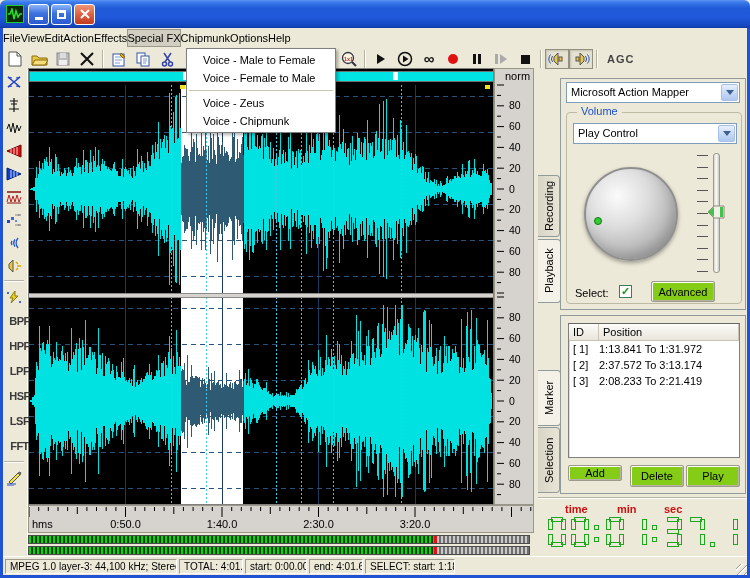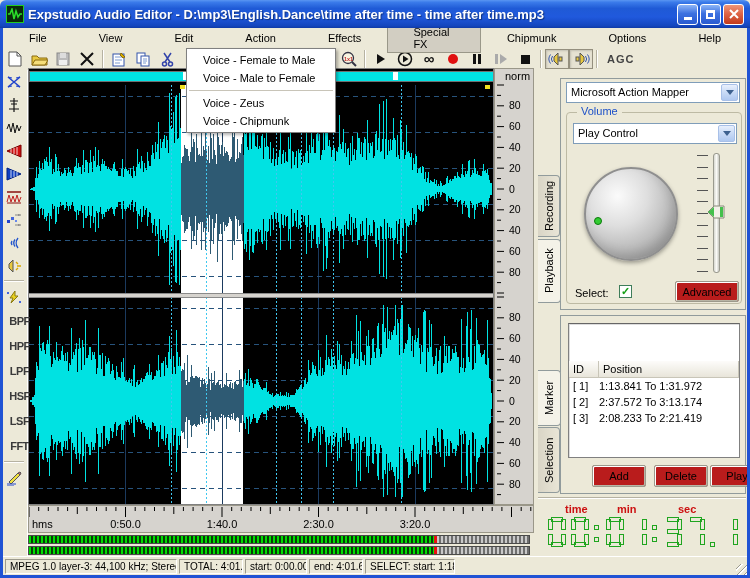--- a/index.html
+++ b/index.html
@@ -14,21 +14,21 @@
   .title{color:#fff;font-size:13px;font-weight:bold;text-shadow:1px 1px 1px #10337E;white-space:nowrap;overflow:hidden;flex:1;}
   .tbtns{display:flex;gap:2px;margin-right:6px;}
   .tbtn{width:21px;height:21px;border-radius:3px;border:1px solid #fff;
     background:linear-gradient(180deg,#8DB5F7,#3C71E0 45%,#2A5BD0);color:#fff;font-size:11px;
     display:flex;align-items:center;justify-content:center;font-weight:bold;}
   .tbtn.close{background:linear-gradient(180deg,#F09678,#DF6547 45%,#C23A1C);}
   .minglyph{width:8px;height:3px;background:#fff;margin-top:9px;}
   .maxglyph{width:9px;height:9px;border:2px solid #fff;border-top-width:3px;}
   
   .menubar{position:absolute;left:3px;top:28px;width:744px;height:20px;display:flex;align-items:center;font-size:11px;z-index:40;}
-  .menuitem{padding:3px 26px;color:#000;}
+  .menuitem{padding:3px 0;color:#000;}
   .menuitem.active{background:#D2CEC2;box-shadow:inset 0 0 0 1px #9A9889;}
   
   .ctxmenu{position:absolute;left:186px;top:48px;width:150px;background:#fff;border:1px solid #808080;
     box-shadow:2px 2px 3px rgba(0,0,0,.3);z-index:45;padding:2px 0;font-size:11px;}
   .ctxitem{height:18px;line-height:18px;padding-left:16px;color:#000;white-space:nowrap;}
   .ctxsep{border-top:1px solid #C8C4B8;margin:3px 2px;}
   
   .toolbar{position:absolute;left:3px;top:48px;width:744px;height:22px;display:flex;align-items:center;z-index:10;}
   .tool{width:24px;height:20px;display:flex;align-items:center;justify-content:center;}
   .tsep{width:2px;height:18px;border-left:1px solid #B6B2A2;border-right:1px solid #fff;margin:0 3px;}
@@ -62,26 +62,26 @@
     background:linear-gradient(180deg,#E9F0FC,#CBDCF6 45%,#AFC8F0);display:flex;align-items:center;justify-content:center;}
   .chev{width:0;height:0;border-left:4px solid transparent;border-right:4px solid transparent;border-top:5px solid #3E618F;}
   .groupbox{position:absolute;border:1px solid #BDBAA4;border-radius:4px;}
   .grouplabel{position:absolute;top:-8px;left:10px;background:#ECE9D8;padding:0 4px;color:#1C50C8;font-size:11px;}
   .knob{position:absolute;border-radius:50%;border:2px solid #8F8F8F;
     background:radial-gradient(circle at 35% 30%,#FBFBFB 0%,#DEDEDE 35%,#B2B2B2 70%,#8A8A8A 100%);
     box-shadow:0 2px 4px rgba(0,0,0,.35), inset -4px -6px 10px rgba(0,0,0,.12);}
   .knobdot{position:absolute;width:8px;height:8px;border-radius:50%;background:#33CC33;border:1px solid #0A7A0A;}
   .slidertrack{position:absolute;width:7px;background:linear-gradient(90deg,#D8D8D0,#FAFAF6,#C8C8C0);border:1px solid #9A9A8E;border-radius:3px;}
   .sliderticks{position:absolute;width:11px;background:repeating-linear-gradient(180deg,#555 0 1px,transparent 1px 11.6px);}
-  .btn{position:absolute;background:#b91c1c;border:1px solid #9C9A8C;border-radius:2px;
-    box-shadow:inset 1px 1px 0 #fff, inset -1px -1px 0 #B8B5A5;font-size:11px;display:flex;align-items:center;justify-content:center;margin-left:24px;}
+  .btn{position:absolute;background:#84cc16;border:1px solid #9C9A8C;border-radius:2px;
+    box-shadow:inset 1px 1px 0 #fff, inset -1px -1px 0 #B8B5A5;font-size:11px;display:flex;align-items:center;justify-content:center;}
   .checkbox{position:absolute;width:13px;height:13px;background:#fff;border:1px solid #3F7D5A;
     display:flex;align-items:center;justify-content:center;color:#17A017;font-weight:bold;font-size:11px;line-height:11px;}
   .listbox{position:absolute;background:#fff;border:1px solid #808080;border-top-color:#666;box-shadow:inset 1px 1px 0 #DDD;overflow:hidden;}
-  .listhead{display:flex;height:17px;background:linear-gradient(180deg,#FDFCFA,#E8E5DA);border-bottom:1px solid #C8C5B8;margin-top:37px;}
+  .listhead{display:flex;height:17px;background:linear-gradient(180deg,#FDFCFA,#E8E5DA);border-bottom:1px solid #C8C5B8;}
   .hcell{border-right:1px solid #C8C5B8;padding:2px 4px;font-size:11px;}
   .lrow{display:flex;height:16px;font-size:11px;align-items:center;}
   .lcell1{width:30px;padding-left:4px;}
   
   .clock{position:absolute;left:4px;top:427px;width:206px;height:53px;}
   .clklabel{position:absolute;top:0;color:#CC1111;font-weight:bold;font-size:11px;}
   .segdigit{position:absolute;width:18px;height:30px;top:14px;}
   .seg{position:absolute;border:1px solid #1FA51F;background:transparent;}
   .segsq{position:absolute;width:5px;height:5px;border:1px solid #1FA51F;}
   
@@ -100,21 +100,20 @@
   <div class="frame" style="left:0;top:28px;width:3px;height:550px"></div>
   <div class="frame" style="right:0;top:28px;width:3px;height:550px"></div>
   <div class="frame" style="left:0;bottom:0;width:750px;height:3px"></div>
 
   <div class="titlebar">
     <span class="appicon">
       <svg width="14" height="12">
           <polyline points="0,6 2,6 4,1 6,11 8,3 10,9 12,6 14,6" stroke="#2ADF2A" stroke-width="1.5" fill="none"></polyline>
         </svg>
     </span>
-    <span class="title">Expstudio Audio Editor - D:\mp3\English.Dance\time after time - time after time.mp3</span>
     <span class="tbtns">
       <span class="tbtn">
           <span class="minglyph"></span>
         </span>
       <span class="tbtn">
           <span class="maxglyph"></span>
         </span>
       <span class="tbtn close">
           <svg width="10" height="10">
             <path d="M1,1 L9,9 M9,1 L1,9" stroke="#fff" stroke-width="2"></path>
@@ -1488,30 +1487,30 @@
           <div class="lrow">
             <span class="lcell1">[ 2]</span>
             <span>2:37.572 To 3:13.174</span>
           </div>
           <div class="lrow">
             <span class="lcell1">[ 3]</span>
             <span>2:08.233 To 2:21.419</span>
           </div>
         </div>
     </div>
-    <span class="btn" style="left:32px;top:389px;width:54px;height:22px">Add</span>
+    <span class="btn" style="left:32px;top:389px;width:54px;height:16px">Add</span>
     <span class="btn" style="left:94px;top:389px;width:54px;height:22px">Delete</span>
     <span class="btn" style="left:150px;top:389px;width:54px;height:22px">Play</span>
 
     <div style="position:absolute;left:2px;top:421px;width:208px;border-top:1px solid #B6B2A2;border-bottom:1px solid #fff"></div>
 
     <div class="clock" id="clock">
         <span class="clklabel" style="left: 25px;">time</span>
         <span class="clklabel" style="left: 77px;">min</span>
-        <span class="clklabel" style="left: 138px; text-align: center;">sec</span>
+        <span class="clklabel" style="left: 124px; text-align: center;">sec</span>
         <span class="segdigit" style="left: 8px;">
           <span class="seg" style="left: 3px; top: 0px; width: 12px; height: 5px;"></span>
           <span class="seg" style="left: 13px; top: 2px; width: 5px; height: 11px;"></span>
           <span class="seg" style="left: 13px; top: 17px; width: 5px; height: 11px;"></span>
           <span class="seg" style="left: 3px; top: 25px; width: 12px; height: 5px;"></span>
           <span class="seg" style="left: 0px; top: 17px; width: 5px; height: 11px;"></span>
           <span class="seg" style="left: 0px; top: 2px; width: 5px; height: 11px;"></span>
         </span>
         <span class="segdigit" style="left: 31px;">
           <span class="seg" style="left: 3px; top: 0px; width: 12px; height: 5px;"></span>
@@ -1551,22 +1550,22 @@
         </span>
         <span class="segsq" style="left: 170px; top: 39px;"></span>
         <span class="segdigit" style="left: 180px;">
           <span class="seg" style="left: 13px; top: 2px; width: 5px; height: 11px;"></span>
           <span class="seg" style="left: 13px; top: 17px; width: 5px; height: 11px;"></span>
         </span>
       </div>
   </div>
 
   <div class="ctxmenu" id="ctxmenu">
+      <div class="ctxitem">Voice - Male to Female</div>
       <div class="ctxitem">Voice - Female to Male</div>
-      <div class="ctxitem">Voice - Male to Female</div>
       <div class="ctxsep"></div>
       <div class="ctxitem">Voice - Zeus</div>
       <div class="ctxitem">Voice - Chipmunk</div>
     </div>
 
   <div class="statusbar" id="statusbar">
       <span class="spanel" style="flex: 0 0 172px;">MPEG 1.0 layer-3: 44,100 kHz; Stereo; 128 Kbps;</span>
       <span class="spanel" style="flex: 0 0 64px;">TOTAL: 4:01.633</span>
       <span class="spanel" style="flex: 0 0 62px;">start: 0:00.000</span>
       <span class="spanel" style="flex: 0 0 54px;">end: 4:01.633</span>

